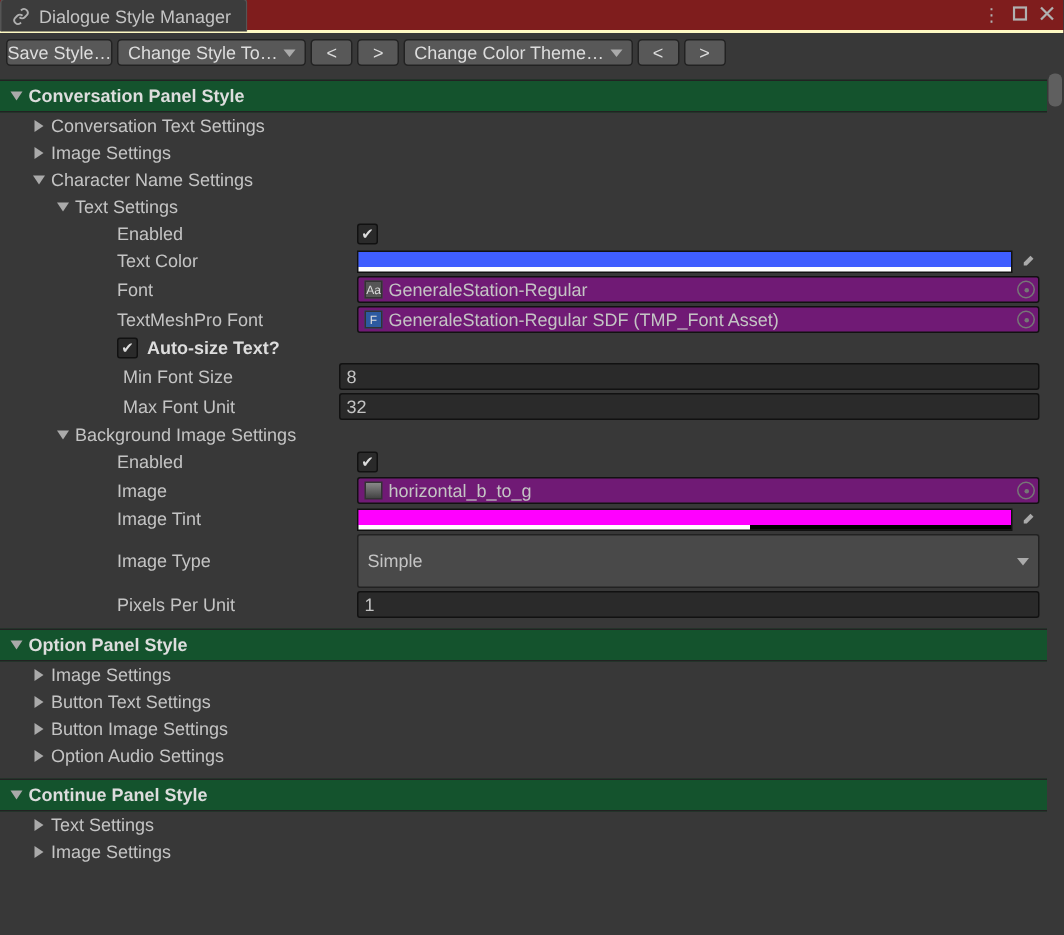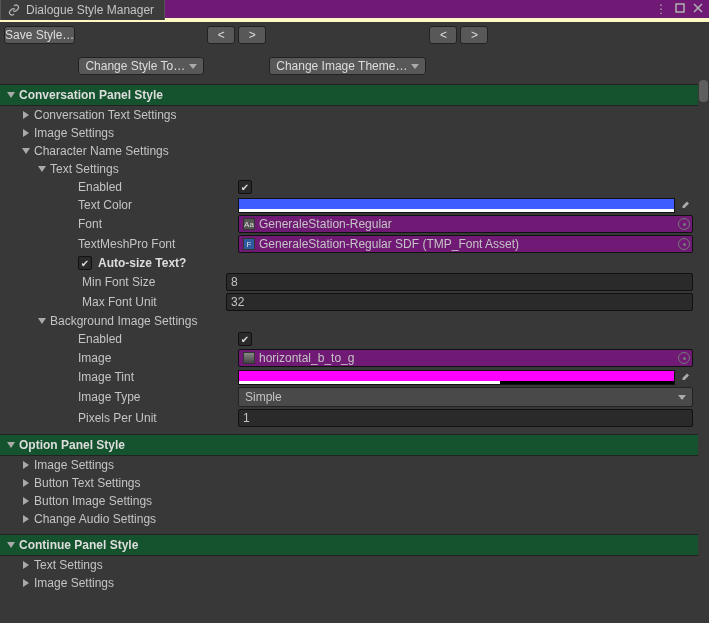--- a/index.html
+++ b/index.html
@@ -8,25 +8,25 @@
     color: #c4c4c4;
     font-family: Arial, sans-serif;
     font-size: 12px;
     width: 709px;
     height: 623px;
     overflow: hidden;
     display: flex;
     flex-direction: column;
   }
   .panel-tab {
-    background: #701a75;
+    background: #7f1d1d;
     display: flex;
     align-items: center;
     height: 22px;
-    border-bottom: 4px solid #fef9c3;
+    border-bottom: 2px solid #fef9c3;
   }
   .tab {
     background: #3c3c3c;
     border-top: 1px solid #555;
     border-left: 1px solid #555;
     border-right: 1px solid #555;
     padding: 3px 10px 3px 6px;
     display: flex;
     align-items: center;
     border-radius: 3px 3px 0 0;
@@ -66,21 +66,20 @@
   }
   .dropdown-row {
     display: flex;
     gap: 3px;
   }
   .unity-dropdown {
     flex: 1;
     justify-content: flex-start;
     padding-left: 6px;
     padding-right: 18px;
-    margin-top: 31px;
   }
   .unity-dropdown::after {
     content: "";
     position: absolute;
     right: 6px;
     top: 50%;
     margin-top: -2px;
     width: 0; height: 0;
     border-left: 4px solid transparent;
     border-right: 4px solid transparent;
@@ -254,21 +253,21 @@
     height: 18px;
     color:#c4c4c4;
     padding: 0 4px;
     font: inherit;
   }
   .enum-field {
     flex:1;
     background:#494949;
     border:1px solid #222;
     border-radius:2px;
-    height:20px;
+    height:36px;
     display:flex;
     align-items:center;
     padding:0 18px 0 6px;
     position:relative;
     cursor:pointer;
   }
   .enum-field::after {
     content:"";
     position:absolute;
     right:6px; top:50%; margin-top:-2px;
@@ -317,21 +316,21 @@
     </div>
     <div class="unity-btn small-btn">
       <span>&lt;</span>
     </div>
     <div class="unity-btn small-btn">
       <span>&gt;</span>
     </div>
   </div>
   <div class="dropdown-row">
     <div class="unity-btn unity-dropdown">
-      <span>Change Image Theme…</span>
+      <span>Change Color Theme…</span>
     </div>
     <div class="unity-btn small-btn">
       <span>&lt;</span>
     </div>
     <div class="unity-btn small-btn">
       <span>&gt;</span>
     </div>
   </div>
 </div>
 
@@ -508,21 +507,21 @@
       <div class="row indent-1">
         <span class="foldout tri-right"></span>
         <span>Button Text Settings</span>
       </div>
       <div class="row indent-1">
         <span class="foldout tri-right"></span>
         <span>Button Image Settings</span>
       </div>
       <div class="row indent-1">
         <span class="foldout tri-right"></span>
-        <span>Change Audio Settings</span>
+        <span>Option Audio Settings</span>
       </div>
     </div>
 
     <div class="group">
       <div class="header">
         <span class="foldout tri-down"></span>
         <span>Continue Panel Style</span>
       </div>
       <div class="row indent-1">
         <span class="foldout tri-right"></span>

